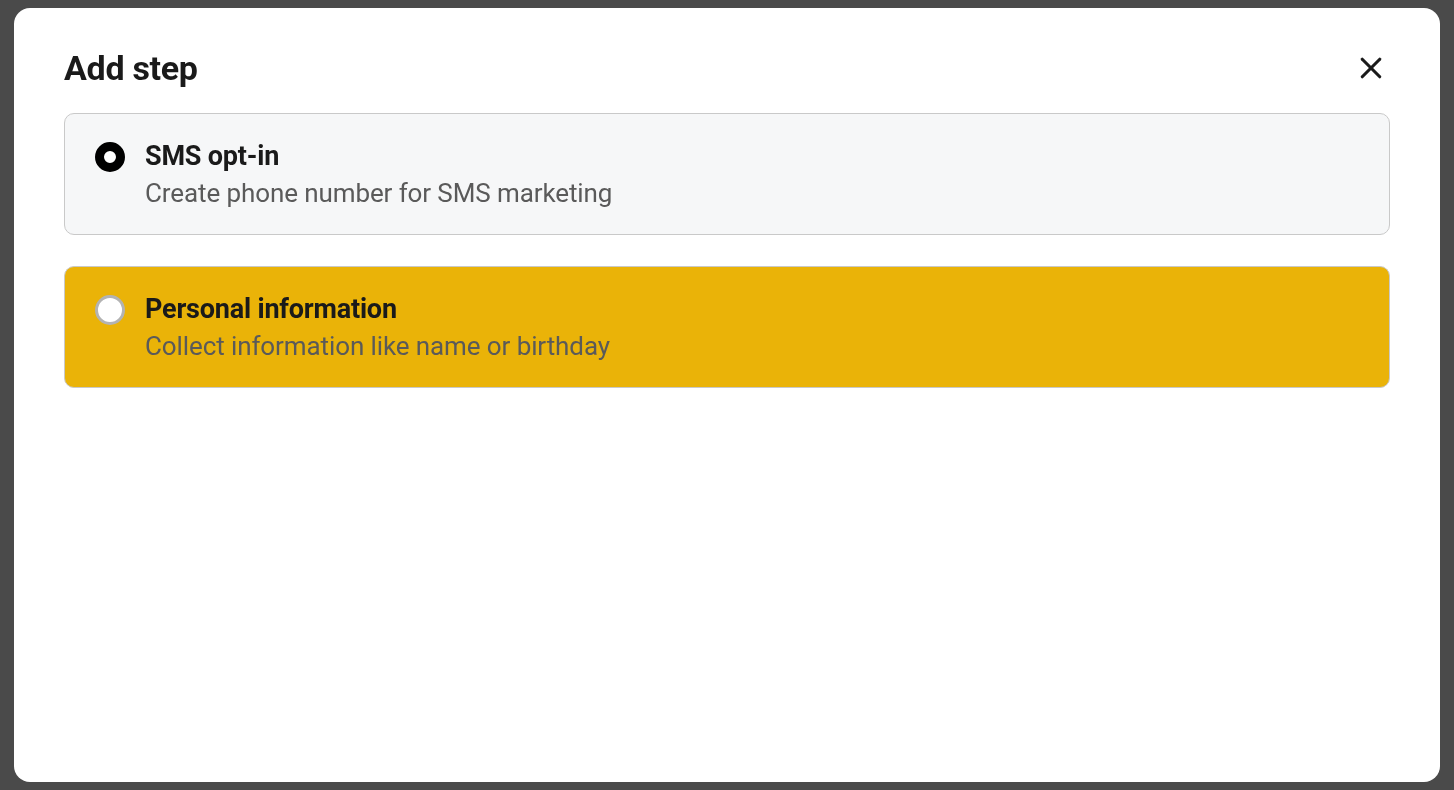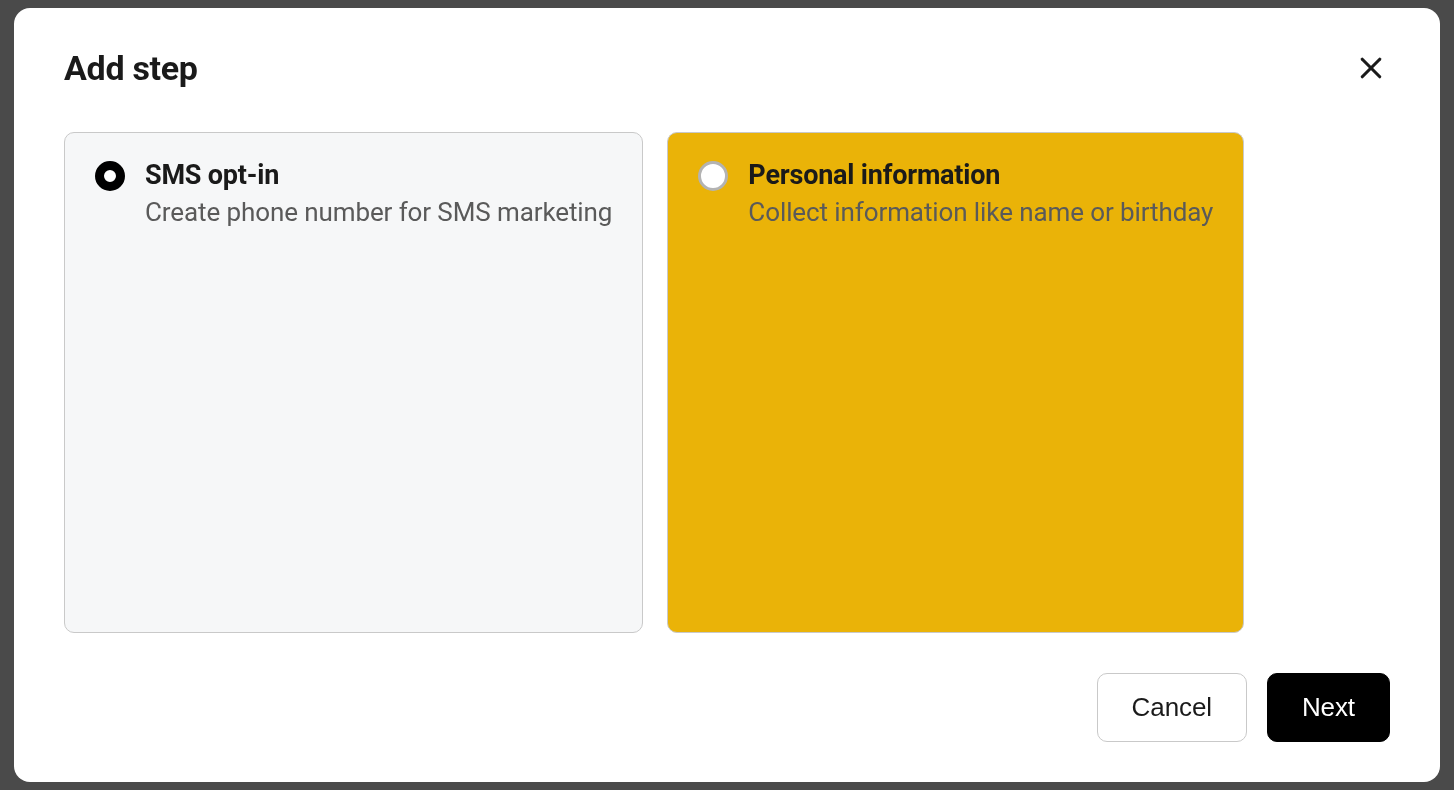--- a/index.html
+++ b/index.html
@@ -24,21 +24,21 @@
       background: #ffffff;
       border-radius: 16px;
       padding: 40px 50px 40px 50px;
       display: flex;
       flex-direction: column;
     }
     .modal-header {
       display: flex;
       justify-content: space-between;
       align-items: center;
-      margin-bottom: 44px;
+      margin-bottom: 25px;
     }
     .modal-title {
       font-size: 34px;
       font-weight: 700;
       color: #1a1a1a;
       letter-spacing: -0.3px;
     }
     .close-btn {
       background: none;
       border: none;
@@ -47,22 +47,22 @@
       display: flex;
       align-items: center;
       justify-content: center;
     }
     .close-btn svg {
       width: 30px;
       height: 30px;
     }
     .options {
       display: flex;
-      flex-direction: row;
-      gap: 24px;
+      flex-direction: column;
+      gap: 31px;
       flex: 1;
     }
     .option {
       border: 1px solid #c9c9c9;
       border-radius: 10px;
       padding: 26px 30px;
       display: flex;
       align-items: flex-start;
       gap: 20px;
       cursor: pointer;
@@ -154,17 +154,13 @@
     <div class="option">
       <div class="radio unchecked"></div>
       <div class="option-text">
         <div class="option-title">Personal information</div>
         <div class="option-desc">Collect information like name or birthday</div>
       </div>
     </div>
 
   </div>
 
-  <div class="footer">
-    <button class="btn btn-secondary">Cancel</button>
-    <button class="btn btn-primary">Next</button>
-  </div>
 </div>
 
 </body></html>

